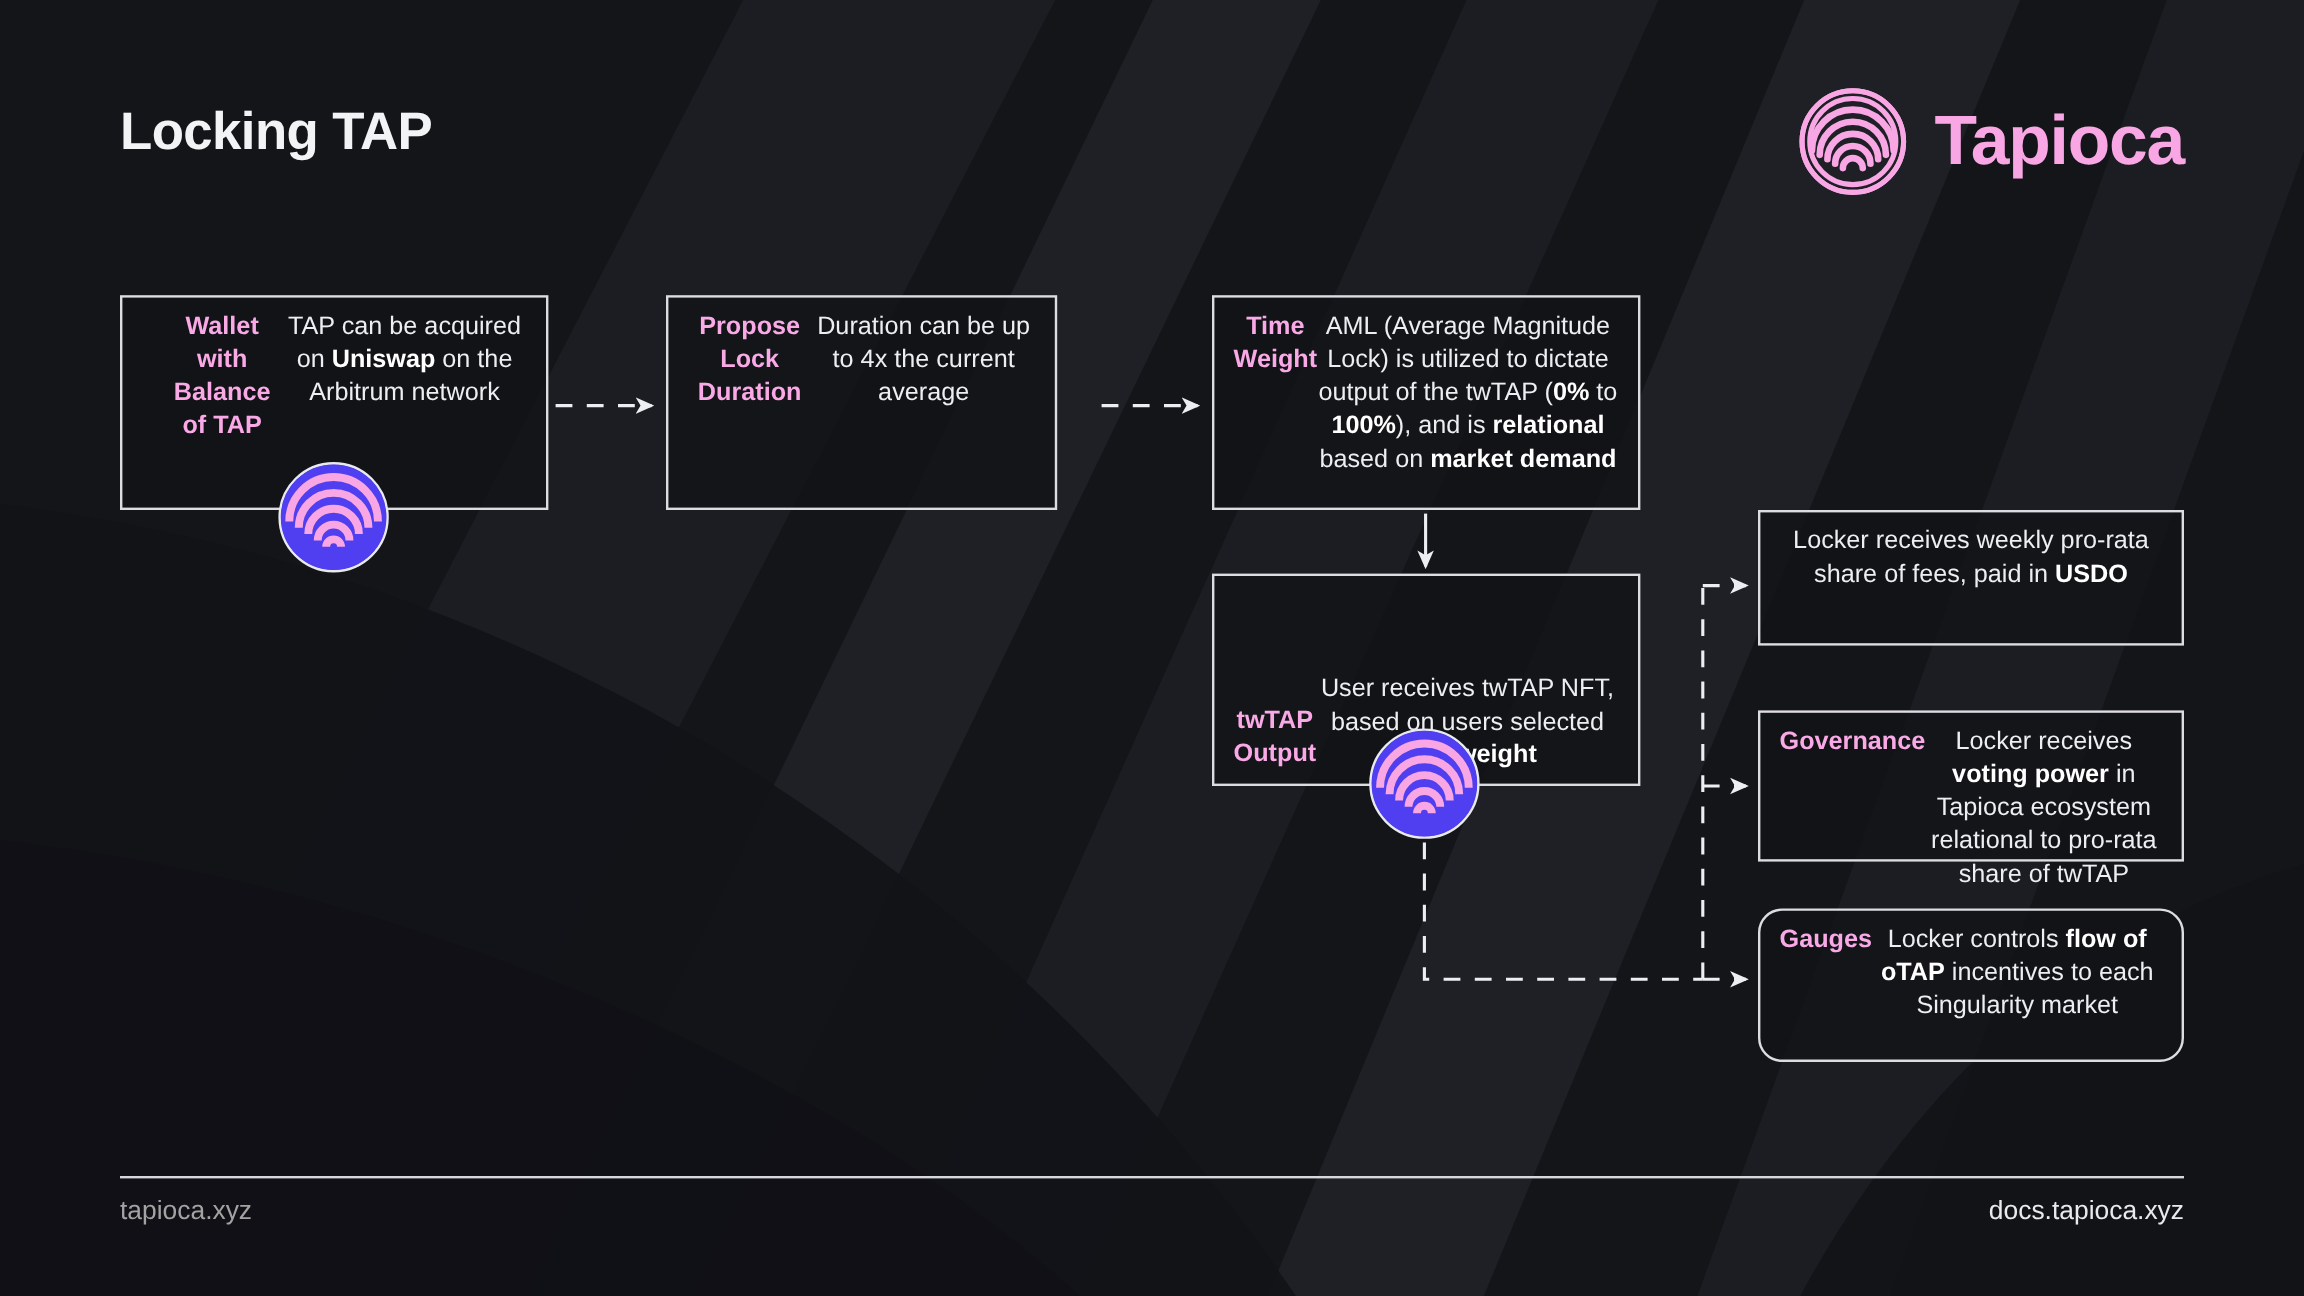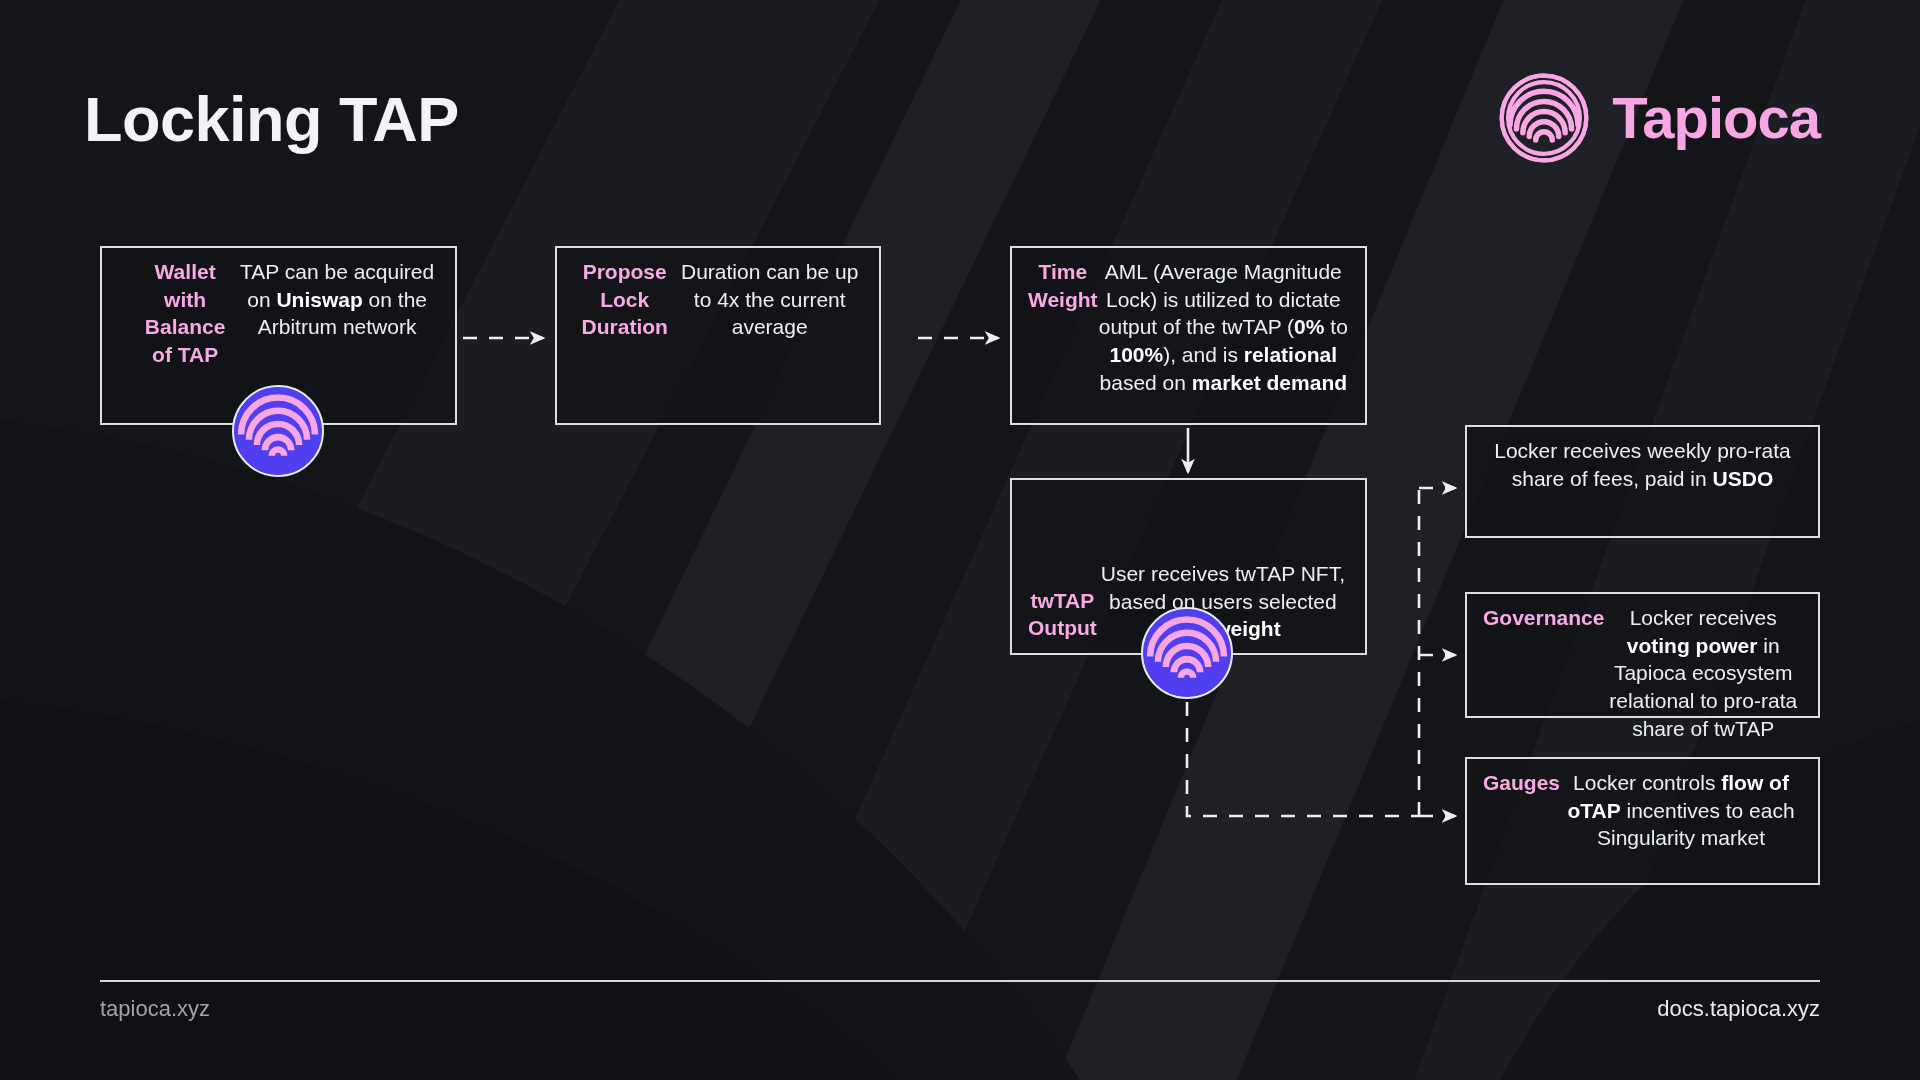--- a/index.html
+++ b/index.html
@@ -8,22 +8,22 @@
     background:#141519;
     font-family:"Liberation Sans", sans-serif;
     color:#ffffff;
     position:relative;
   }
   #bg{position:absolute;inset:0;z-index:0;}
   #stage{position:absolute;inset:0;z-index:2;}
 
   
   .page-title{
-    position:absolute;left:84px;top:88px;
-    font-size:63px;font-weight:700;letter-spacing:-0.5px;
+    position:absolute;left:100px;top:88px;
+    font-size:44px;font-weight:700;letter-spacing:-0.5px;
     color:#f2f3f5;line-height:1;
   }
   .brand{
     position:absolute;right:100px;top:72px;
     display:flex;align-items:center;gap:22px;
   }
   .brand-mark{width:92px;height:92px;display:block;}
   .brand-word{
     font-size:58px;font-weight:700;color:#f8a6e4;letter-spacing:-1px;line-height:1;
   }
@@ -46,21 +46,21 @@
     color:#eceef1;font-size:21px;line-height:1.32;font-weight:400;
   }
   .box-body b{font-weight:700;color:#ffffff;}
 
   #box-wallet   {left:100px; top:246px; width:357px; height:179px;padding-left:33px;}
   #box-duration {left:555px; top:246px; width:326px; height:179px;}
   #box-weight   {left:1010px;top:246px; width:357px; height:179px;}
   #box-twtap    {left:1010px;top:478px; width:357px; height:177px;align-items:flex-end;}
   #box-revenue  {left:1465px;top:425px; width:355px; height:113px;}
   #box-gov      {left:1465px;top:592px; width:355px; height:126px;}
-  #box-gauges   {left:1465px;top:757px; width:355px; height:128px;}
+  #box-gauges   {left:1465px;top:757px; width:355px; height:128px;border-radius:20px;}
 
   
   .token{
     position:absolute;width:92px;height:92px;border-radius:50%;
     border:2px solid #e9eaee;
     background:#4f3ff0;
     display:block;
     box-sizing:border-box;
   }
   #token-wallet{left:232px;top:385px;}

